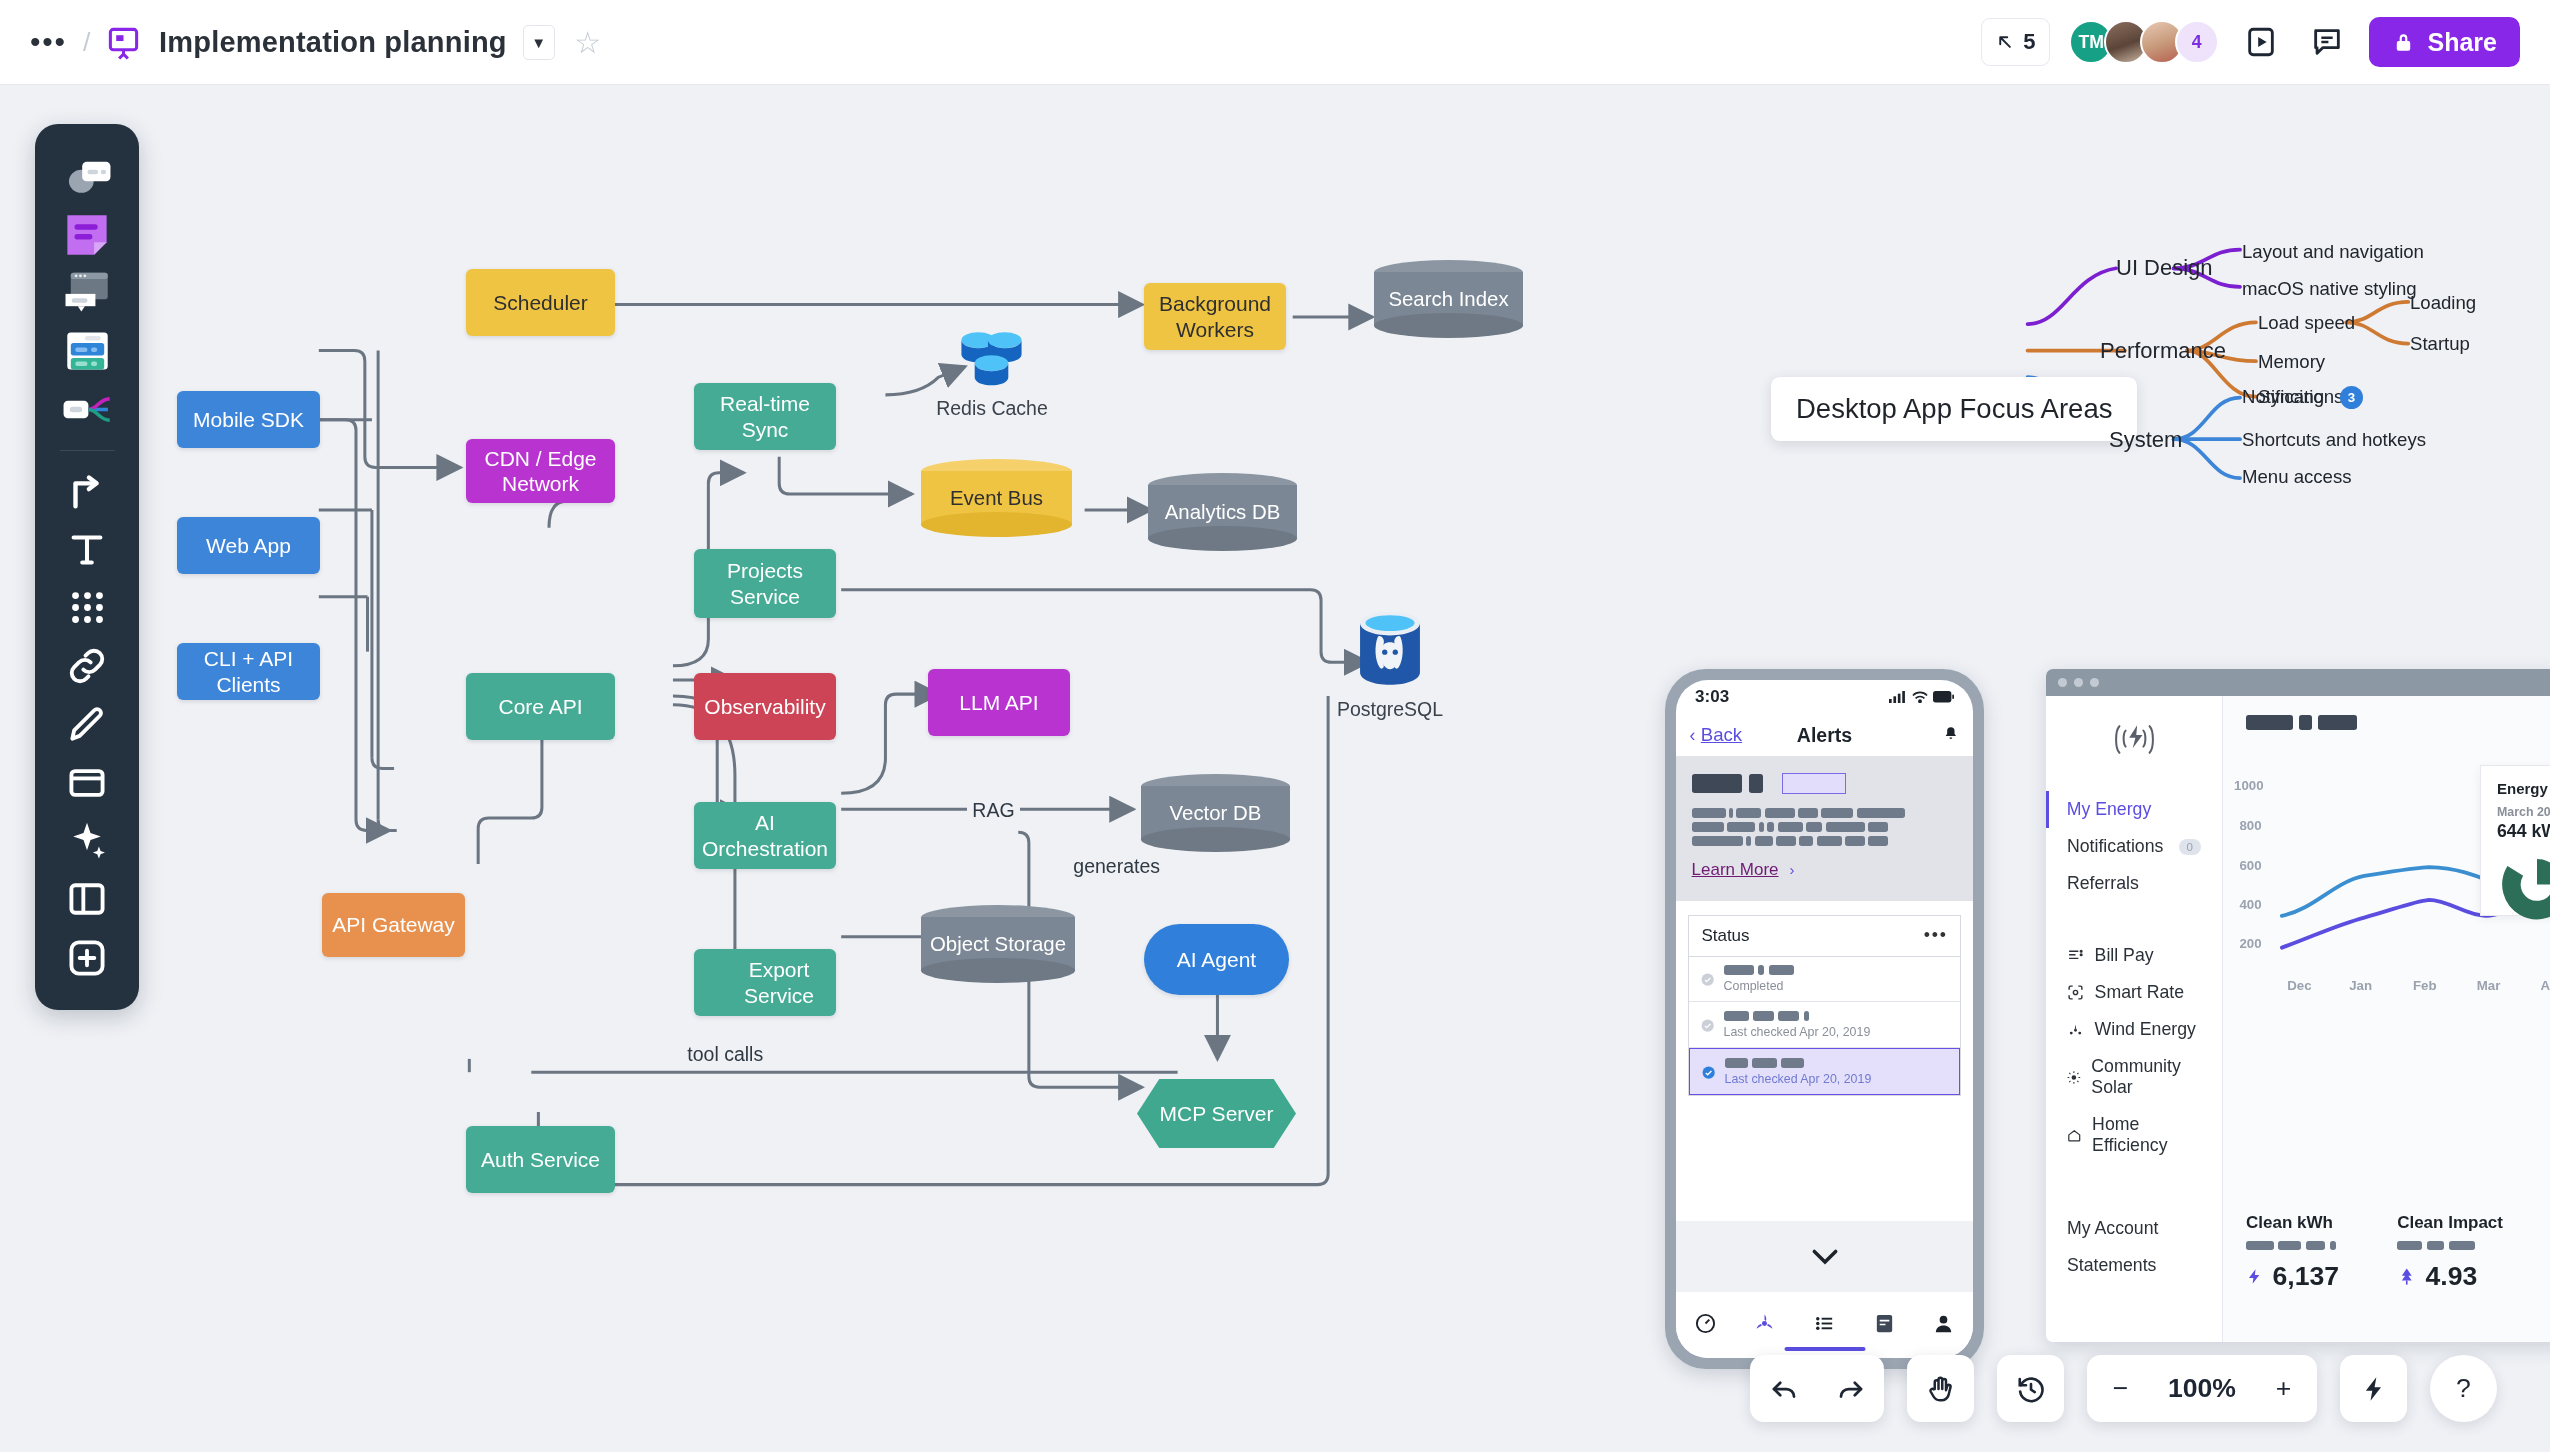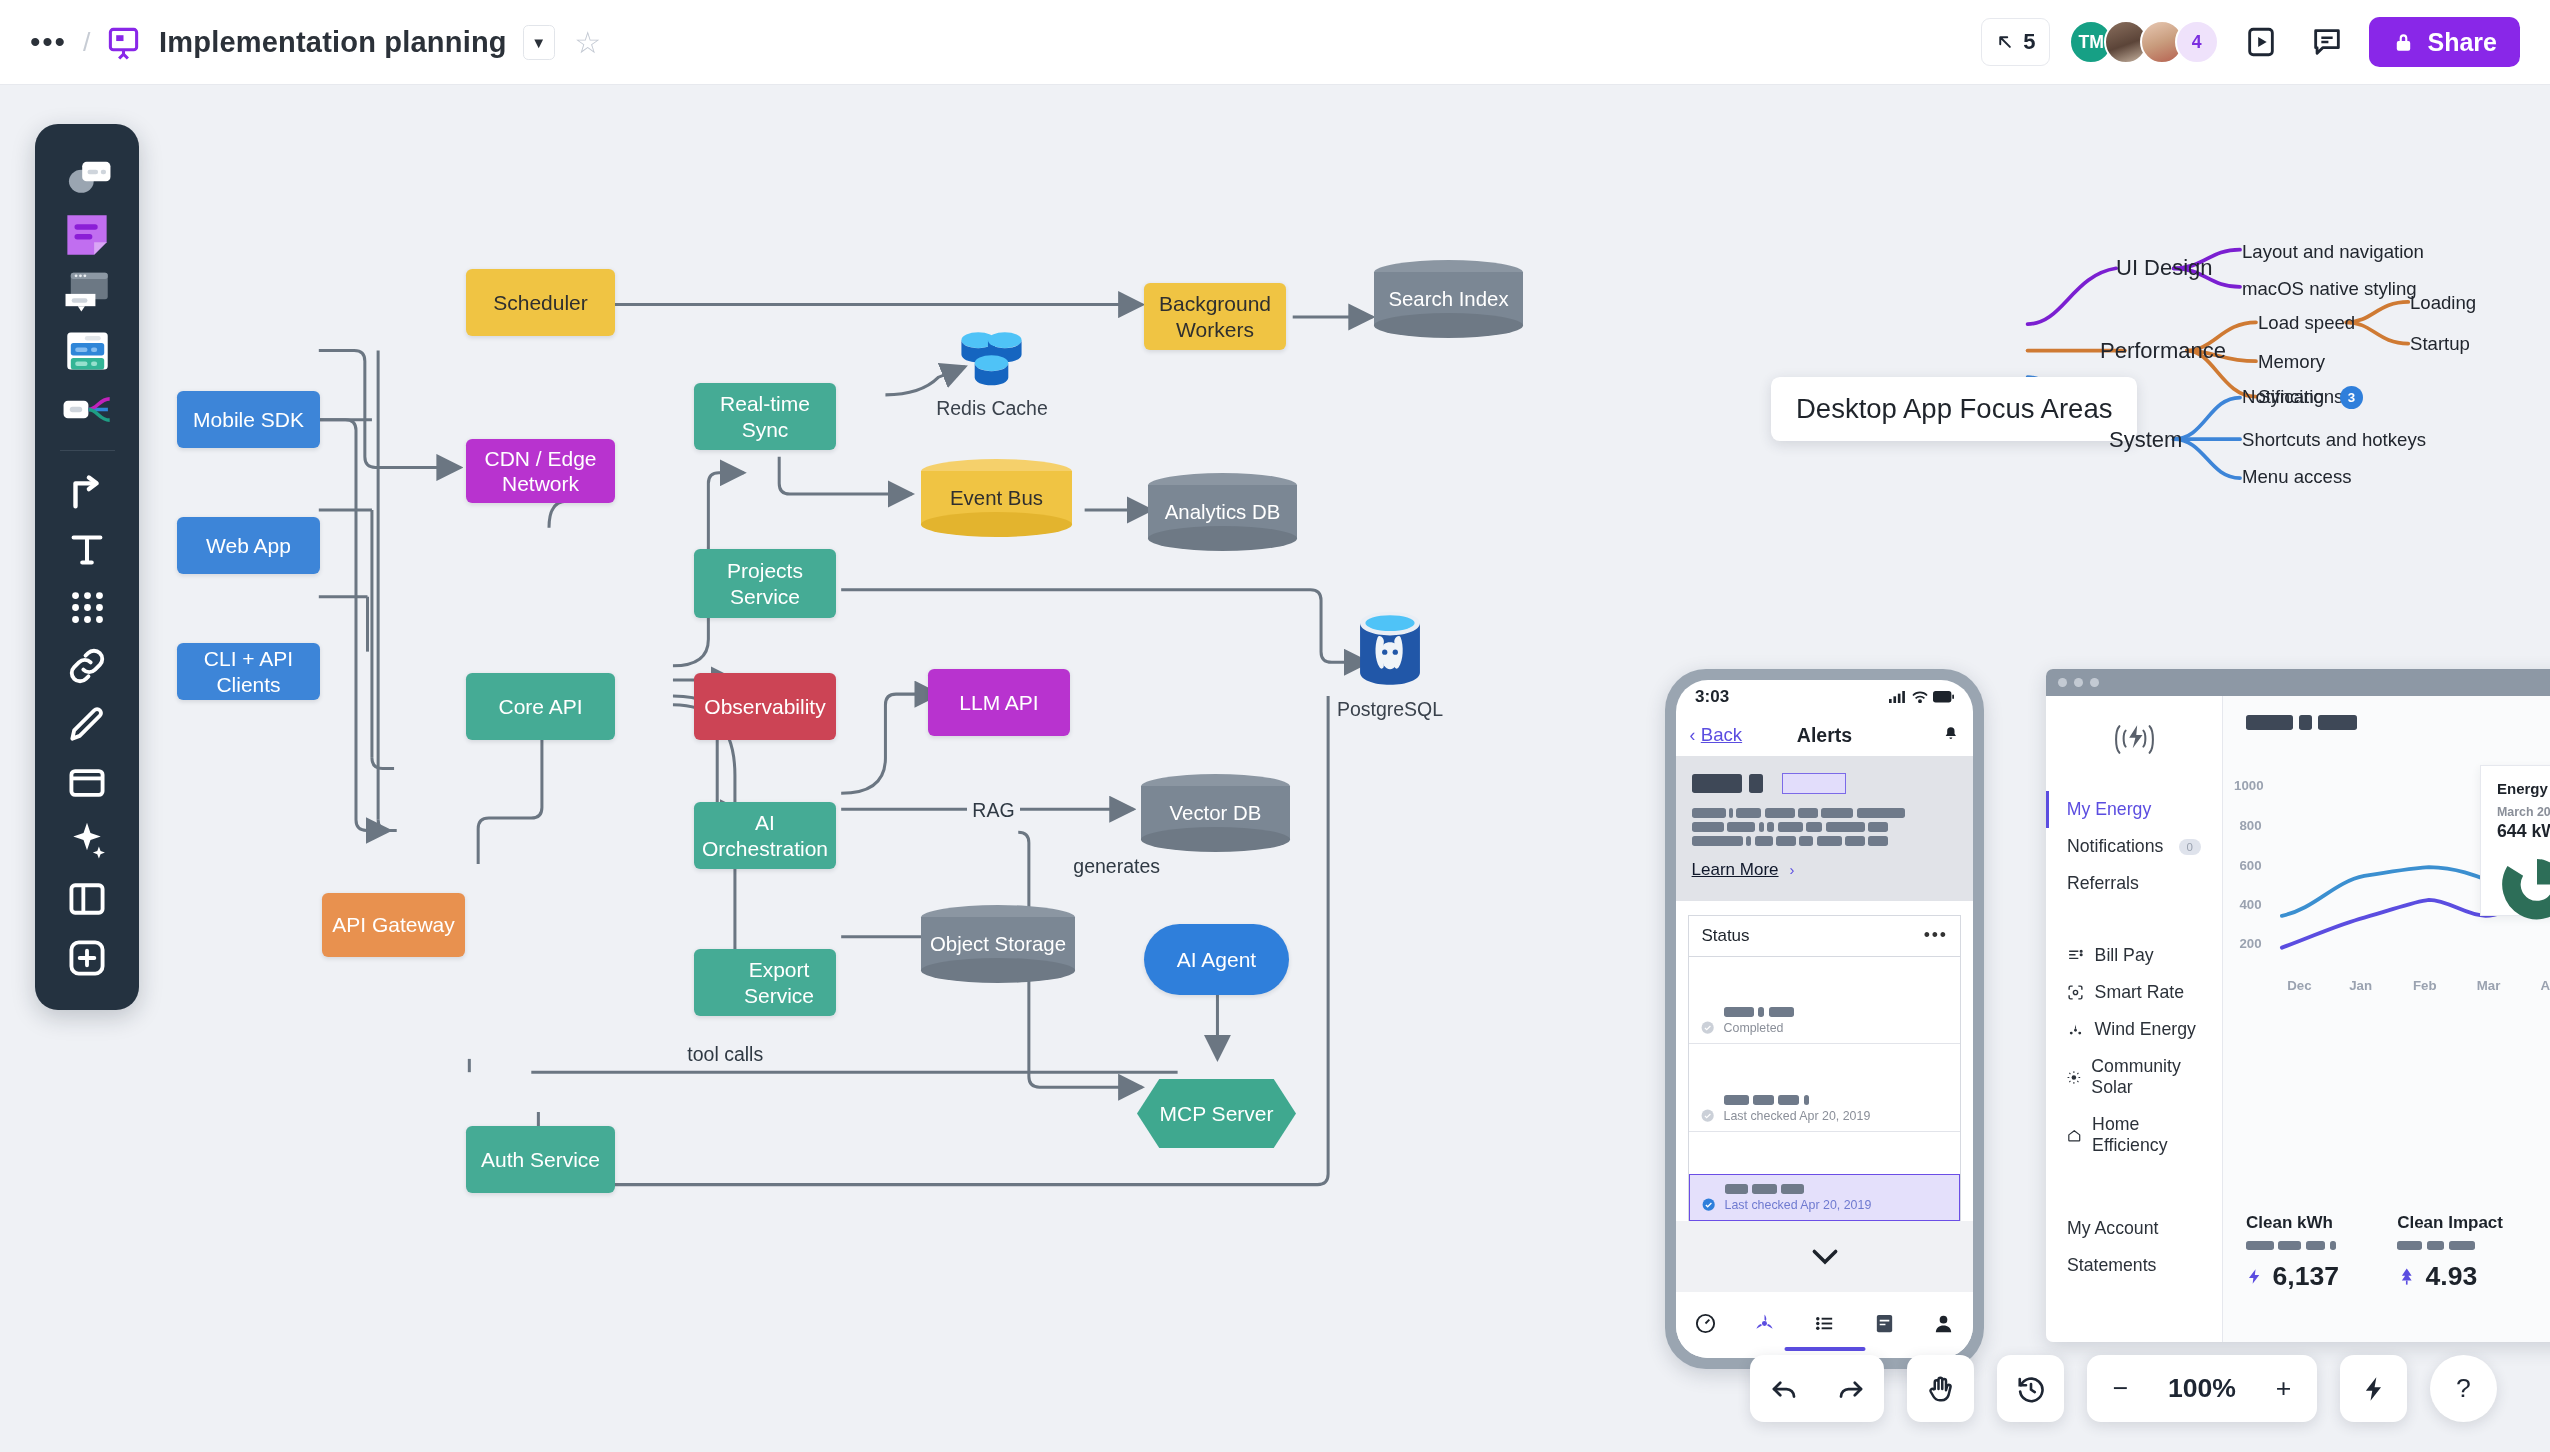--- a/index.html
+++ b/index.html
@@ -104,24 +104,24 @@
     box-shadow: 0 5.3px 19.5px rgba(40,50,70,.18);
   }
   .phone-screen { background: #fff; border-radius: 32px; overflow: hidden; position: relative; width: 100%; height: 100%; }
   .ph-status { height: 35px; display: flex; align-items: center; justify-content: space-between; padding: 0 19.5px; font-size: 17px; font-weight: 700; color: #1d232b; }
   .ph-nav { height: 41px; display: flex; align-items: center; padding: 0 14px; position: relative; }
   .ph-back { color: #5b4de0; font-size: 18.6px; text-decoration: underline; }
   .ph-title { position: absolute; left: 0; right: 0; text-align: center; font-size: 19.5px; color: #1d232b; font-weight: 600; }
   .ph-hero { background: #e1e3e8; padding: 17.7px 16px 21px; }
   .sk { background: #6f7a8a; border-radius: 2.7px; display: inline-block; height: 9.7px; }
   .sk-dark { background: #3e4857; }
-  .ph-learn { color: #0f172a; font-size: 17px; text-decoration: underline; }
+  .ph-learn { color: #701a75; font-size: 17px; text-decoration: underline; }
   .ph-card { margin: 14px 12.4px 0; border: 0.9px solid #d6d9e0; }
   .ph-card-hd { display: flex; align-items: center; justify-content: space-between; padding: 9.7px 12.4px; border-bottom: 0.9px solid #d6d9e0; }
-  .ph-row { padding: 8.9px 12.4px; border-bottom: 0.9px solid #e2e4ea; display: flex; gap: 8.9px; align-items: flex-end; margin-top: 42px; }
+  .ph-row { padding: 8.9px 12.4px; border-bottom: 0.9px solid #e2e4ea; display: flex; gap: 8.9px; align-items: center; }
   .ph-row.sel { background: #e4e0fb; border: 1.8px solid #6b4ee6; }
   .ph-meta { font-size: 12.4px; color: #8a8f99; margin-top: 3.5px; }
   .ph-tabs { position: absolute; bottom: 0; left: 0; right: 0; height: 66px; background: #fff; display: flex; align-items: center; justify-content: space-around; }
   
   .dt {
     position: absolute; background: #fff; border-radius: 7px; overflow: hidden;
     box-shadow: 0 5.3px 19.5px rgba(40,50,70,.16);
   }
   .dt-bar { height: 26.6px; background: #8d98a5; display: flex; align-items: center; gap: 7px; padding-left: 12.4px; }
   .dt-dot { width: 8.9px; height: 8.9px; border-radius: 50%; background: #c3cad3; }

